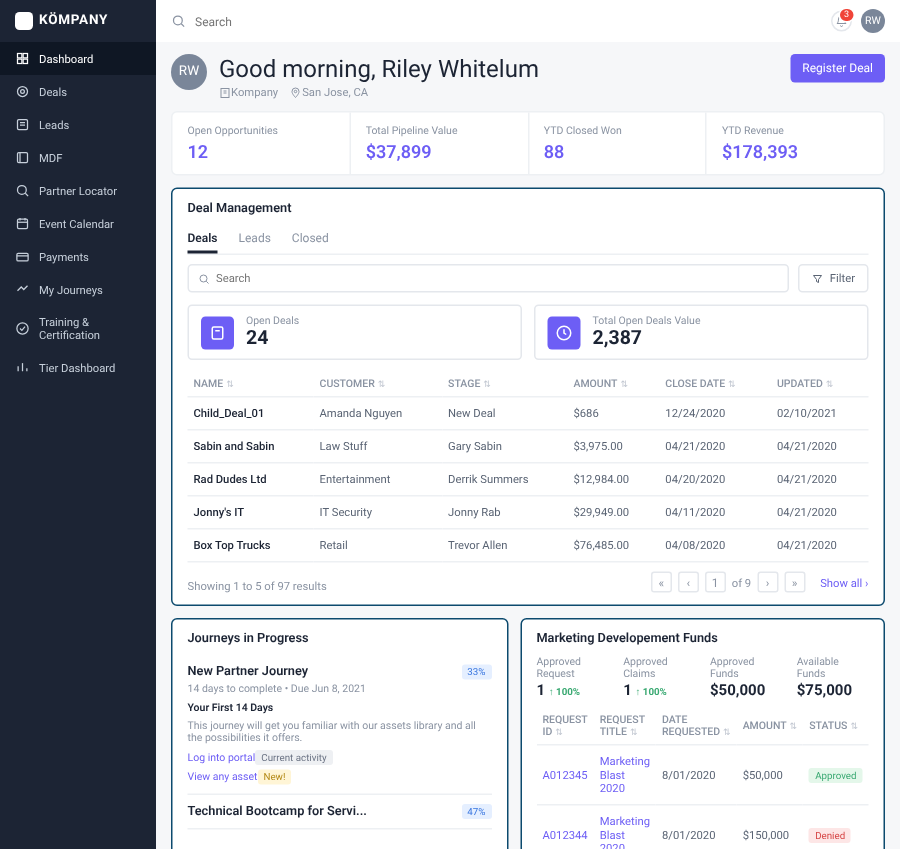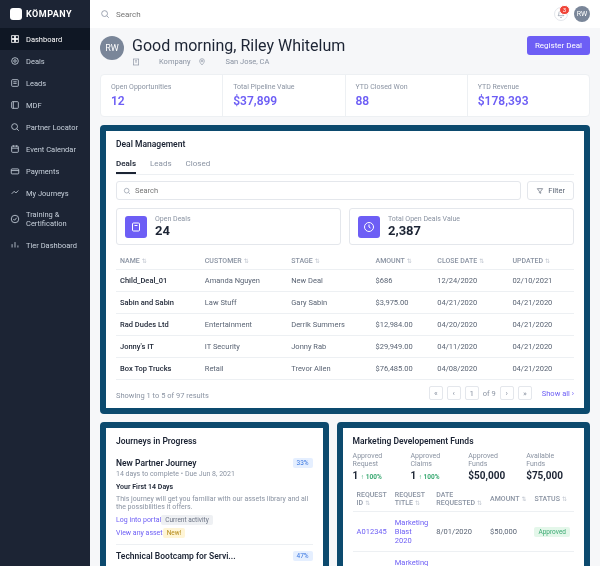--- a/index.html
+++ b/index.html
@@ -1,44 +1,44 @@
 <!DOCTYPE html>
 <html><head>
 <meta charset="utf-8">
 <style>
 *{margin:0;padding:0;box-sizing:border-box;font-family:-apple-system,BlinkMacSystemFont,"Segoe UI",Roboto,sans-serif}
 body{display:flex;width:600px;height:566px;overflow:hidden;font-size:8px;color:#5a6474;background:#fff}
-.sidebar{width:90px;background:#1c2434;color:#c7d0db;display:flex;flex-direction:column;flex-shrink:0}
+.sidebar{width:104px;background:#1c2434;color:#c7d0db;display:flex;flex-direction:column;flex-shrink:0}
 .brand{display:flex;align-items:center;gap:4px;padding:8px 10px;color:#fff;font-weight:700;font-size:9px;letter-spacing:.5px}
 .brand-icon{width:12px;height:12px;background:#fff;border-radius:3px}
 .nav{display:flex;flex-direction:column}
 .nav-item{display:flex;align-items:center;gap:6px;padding:6px 10px;font-size:7.5px;cursor:pointer}
 .nav-item.active{background:#0f1724;color:#fff}
 .nav-item svg,.nav-item .ni{width:10px;height:10px;flex-shrink:0}
 .main{flex:1;display:flex;flex-direction:column;overflow:auto;background:#f6f7f9}
 .topbar{display:flex;align-items:center;padding:6px 10px;background:#fff;gap:6px}
 .search-ic{width:10px;height:10px;color:#8a93a2}
 .search-input{border:none;outline:none;font-size:8px;flex:1;color:#8a93a2}
 .bell{position:relative;width:14px;height:14px;border:1px solid #e4e7ec;border-radius:50%;display:flex;align-items:center;justify-content:center}
 .bell-badge{position:absolute;top:-3px;right:-3px;background:#f04438;color:#fff;font-size:6px;border-radius:6px;padding:0 3px;line-height:8px;border:1px solid #fff}
 .avatar{width:16px;height:16px;border-radius:50%;background:#7a8699;color:#fff;display:flex;align-items:center;justify-content:center;font-size:7px}
 .content{padding:8px 10px;display:flex;flex-direction:column;gap:8px}
 .header{display:flex;align-items:flex-start;gap:8px}
 .header .avatar{width:24px;height:24px;font-size:9px}
 .header-info{flex:1}
 .greet{font-size:16px;font-weight:400;color:#1c2434}
 .sub{display:flex;gap:8px;color:#8a93a2;font-size:7.5px;margin-top:2px;align-items:center}
-.sub span{display:flex;align-items:center;gap:19px}
+.sub span{display:flex;align-items:center;gap:0}
 .reg-btn{background:#6d5ef5;color:#fff;border:none;border-radius:3px;padding:5px 8px;font-size:8px;cursor:pointer}
 .kpi-row{display:flex;background:#fff;border-radius:4px;border:1px solid #edf0f3}
 .kpi{flex:1;padding:8px 10px;border-right:1px solid #edf0f3}
 .kpi:last-child{border-right:none}
 .kpi-label{font-size:7px;color:#8a93a2}
 .kpi-val{font-size:12px;font-weight:600;color:#6d5ef5;margin-top:3px}
-.card{background:#fff;border-radius:4px;border:6px solid #0c4a6e;padding:8px 10px}
+.card{background:#fff;border-radius:4px;border:1px solid #0c4a6e;padding:8px 10px}
 .card-title{font-size:8.5px;font-weight:600;color:#1c2434;margin-bottom:6px}
 .tabs{display:flex;gap:14px;border-bottom:1px solid #edf0f3;margin-bottom:6px}
 .tab{padding:4px 0;font-size:8px;color:#8a93a2;cursor:pointer;border-bottom:2px solid transparent}
 .tab.active{color:#1c2434;font-weight:600;border-bottom-color:#1c2434}
 .search-row{display:flex;gap:6px;margin-bottom:8px}
 .search-box{flex:1;border:1px solid #e4e7ec;border-radius:3px;display:flex;align-items:center;padding:4px 6px;gap:4px}
 .search-box input{border:none;outline:none;font-size:7.5px;flex:1}
 .filter-btn{border:1px solid #e4e7ec;border-radius:3px;padding:4px 8px;display:flex;align-items:center;gap:4px;font-size:7.5px;cursor:pointer;color:#5a6474}
 .stat-row{display:flex;gap:8px;margin-bottom:8px}
 .stat{flex:1;border:1px solid #e4e7ec;border-radius:3px;padding:6px 8px;display:flex;align-items:center;gap:8px}

